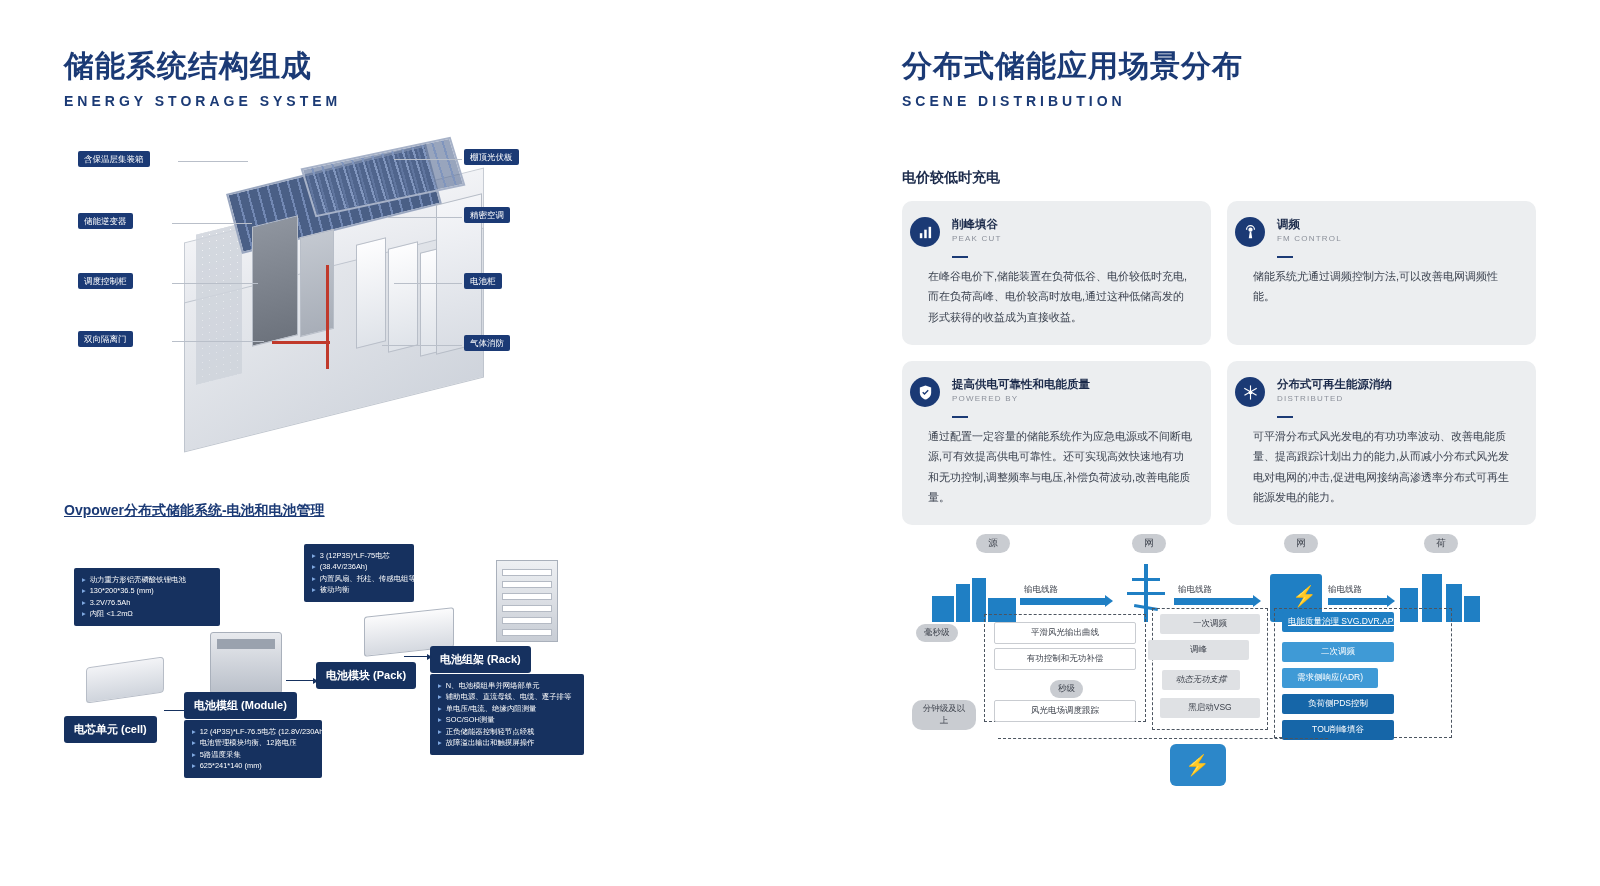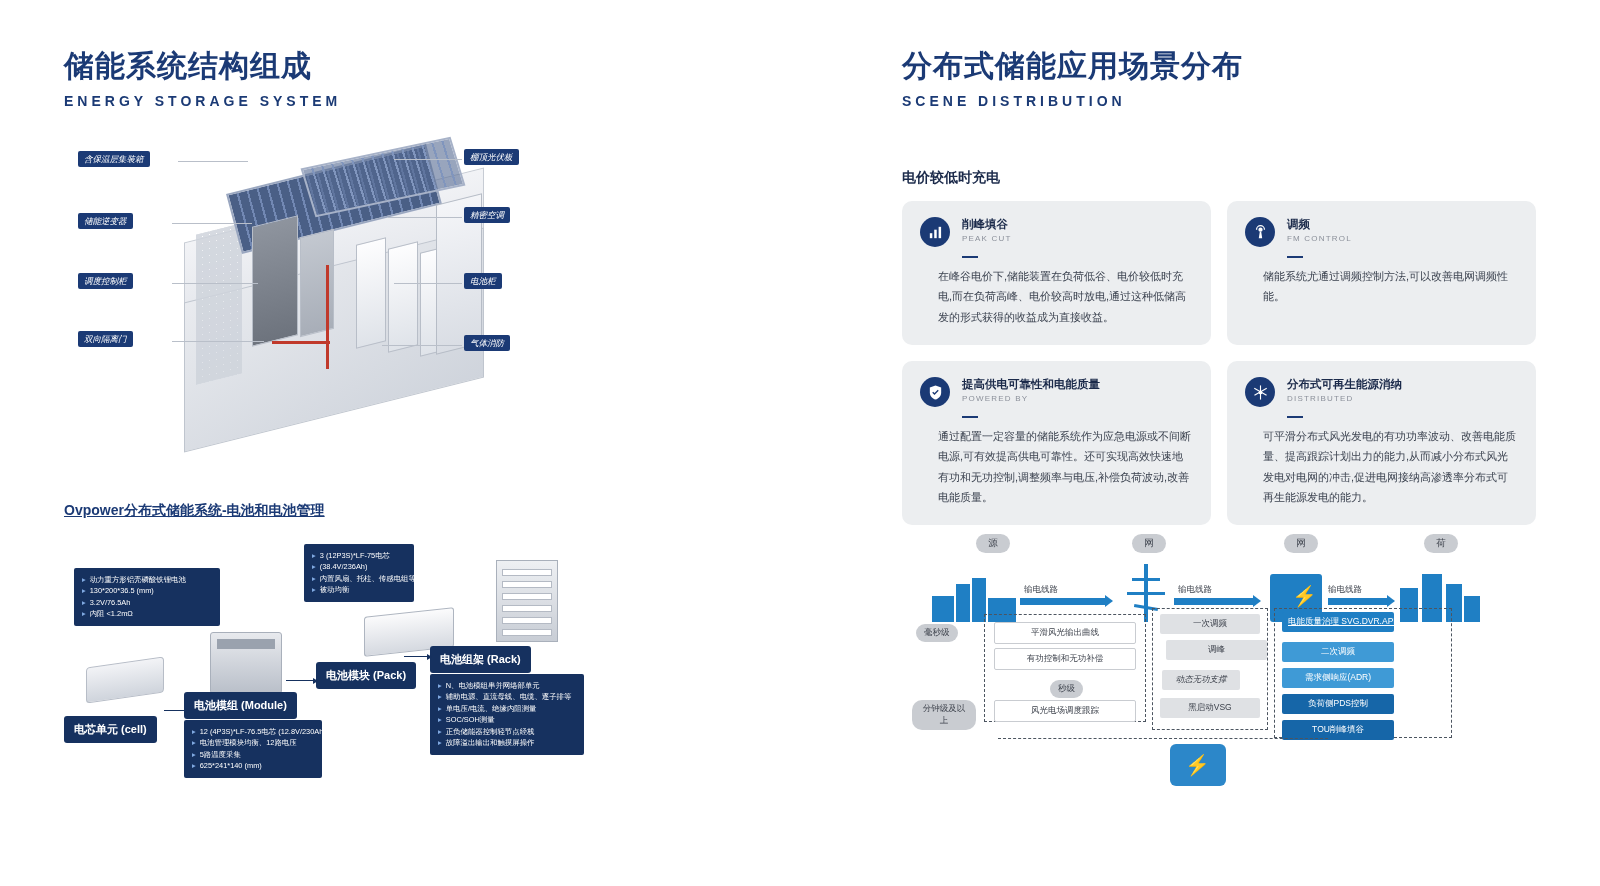--- a/index.html
+++ b/index.html
@@ -21,21 +21,21 @@
   }
   .h-en {
     font-size:14px; font-weight:bold; color:#1b3a75; letter-spacing:4px;
     margin:0;
   }
 
   .left-col { position:absolute; left:64px; top:46px; width:700px; }
   .right-col { position:absolute; left:902px; top:46px; width:634px; }
 
   
-  .iso-wrap { position:relative; width:700px; height:310px; margin-top:36px;font-style:italic; }
+  .iso-wrap { position:relative; width:700px; height:310px; margin-top:36px; }
   .callout {
     position:absolute;
     background:#1b3a75; color:#fff;
     font-size:8.5px; line-height:1.2;
     padding:3px 6px; border-radius:2px;
     white-space:nowrap;
   }
   .lead { position:absolute; background:#b9bfc9; height:1px; }
 
   
@@ -132,21 +132,21 @@
   .arrowline { position:absolute; background:#16315f; height:1px; }
   .arrowline:after{
     content:""; position:absolute; right:-4px; top:-2.5px;
     border-left:5px solid #16315f; border-top:3px solid transparent; border-bottom:3px solid transparent;
   }
 
   
   .params-title { font-size:14px; font-weight:bold; color:#1b2a4a; margin:60px 0 14px 0; }
   .cards { display:flex; flex-wrap:wrap; gap:16px; width:634px; }
   .card {
-    width:309px; background:#eceef0; border-radius:10px; padding:16px 18px 18px 18px;
+    width:309px; background:#eceef0; border-radius:10px; padding:16px 18px 18px 8px;
   }
   .card-head { display:flex; gap:12px; align-items:flex-start; }
   .badge {
     width:30px; height:30px; flex:0 0 30px; border-radius:50%;
     background:#1b3a75; color:#fff;
     display:flex; align-items:center; justify-content:center;
   }
   .badge svg { width:17px; height:17px; fill:#fff; }
   .card-zh { font-size:11.5px; font-weight:bold; color:#1b2a4a; }
   .card-en { font-size:8px; letter-spacing:1.2px; color:#8b909a; margin-top:2px; }
@@ -420,27 +420,27 @@
 
     <div class="dashbox" style="left:82px; top:102px; width:162px; height:108px;"></div>
     <div class="dashbox" style="left:250px; top:96px; width:116px; height:122px;"></div>
     <div class="dashbox" style="left:372px; top:96px; width:178px; height:130px;"></div>
 
     <div class="flowbox fb-white" style="left:92px; top:110px; width:142px;">平滑风光输出曲线</div>
     <div class="flowbox fb-white" style="left:92px; top:136px; width:142px;">有功控制和无功补偿</div>
     <div class="flowbox fb-white" style="left:92px; top:188px; width:142px;">风光电场调度跟踪</div>
 
     <div class="flowbox fb-grey" style="left:258px; top:102px; width:100px;">一次调频</div>
-    <div class="flowbox fb-grey" style="left:264px; top:128px; width:101px;">调峰</div>
+    <div class="flowbox fb-grey" style="left:246px; top:128px; width:101px;">调峰</div>
     <div class="flowbox fb-grey" style="left:260px; top:158px; width:78px;font-style:italic;">动态无功支撑</div>
     <div class="flowbox fb-grey" style="left:258px; top:186px; width:100px;">黑启动VSG</div>
 
     <div class="flowbox fb-blue" style="left:380px; top:100px; width:112px;text-decoration:underline;">电能质量治理 SVG.DVR.APF</div>
     <div class="flowbox fb-lblue" style="left:380px; top:130px; width:112px;">二次调频</div>
-    <div class="flowbox fb-lblue" style="left:380px; top:156px; width:112px;">需求侧响应(ADR)</div>
+    <div class="flowbox fb-lblue" style="left:380px; top:156px; width:96px;">需求侧响应(ADR)</div>
     <div class="flowbox fb-dblue" style="left:380px; top:182px; width:112px;">负荷侧PDS控制</div>
     <div class="flowbox fb-dblue" style="left:380px; top:208px; width:112px;">TOU削峰填谷</div>
 
     <div class="battery-ico" style="left:268px; top:232px;">
       <span class="bolt">⚡</span>
     </div>
     <div class="dashbox" style="left:96px; top:226px; width:330px; height:1px; border-top-width:1.5px; border-left:0; border-right:0; border-bottom:0;"></div>
   </div>
 
 </div>

